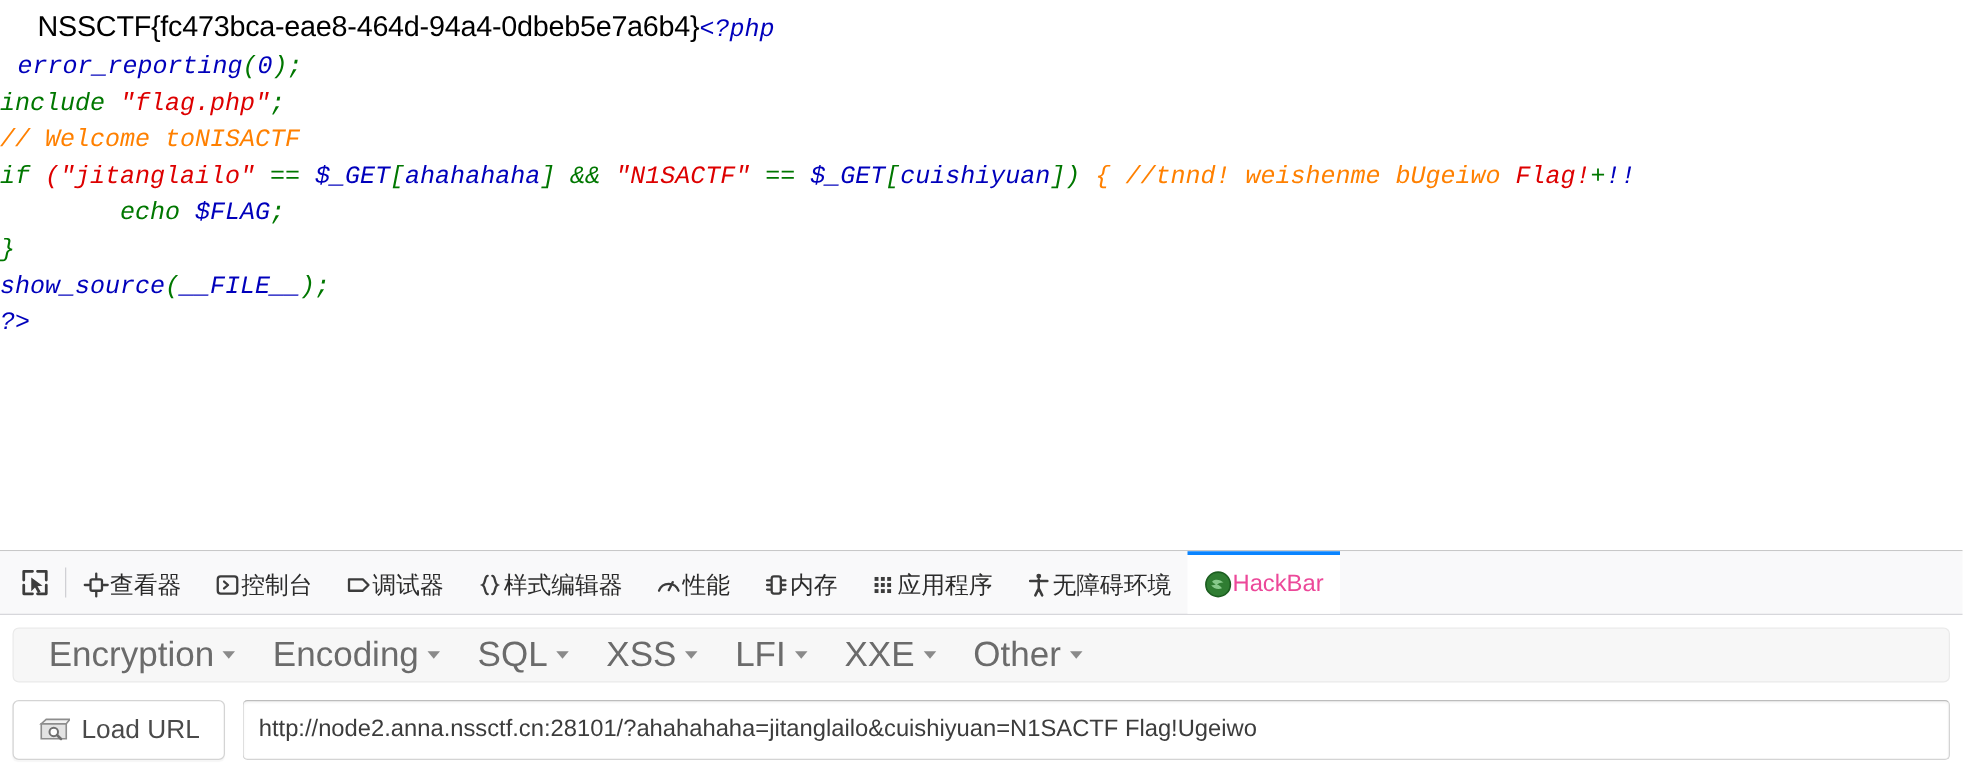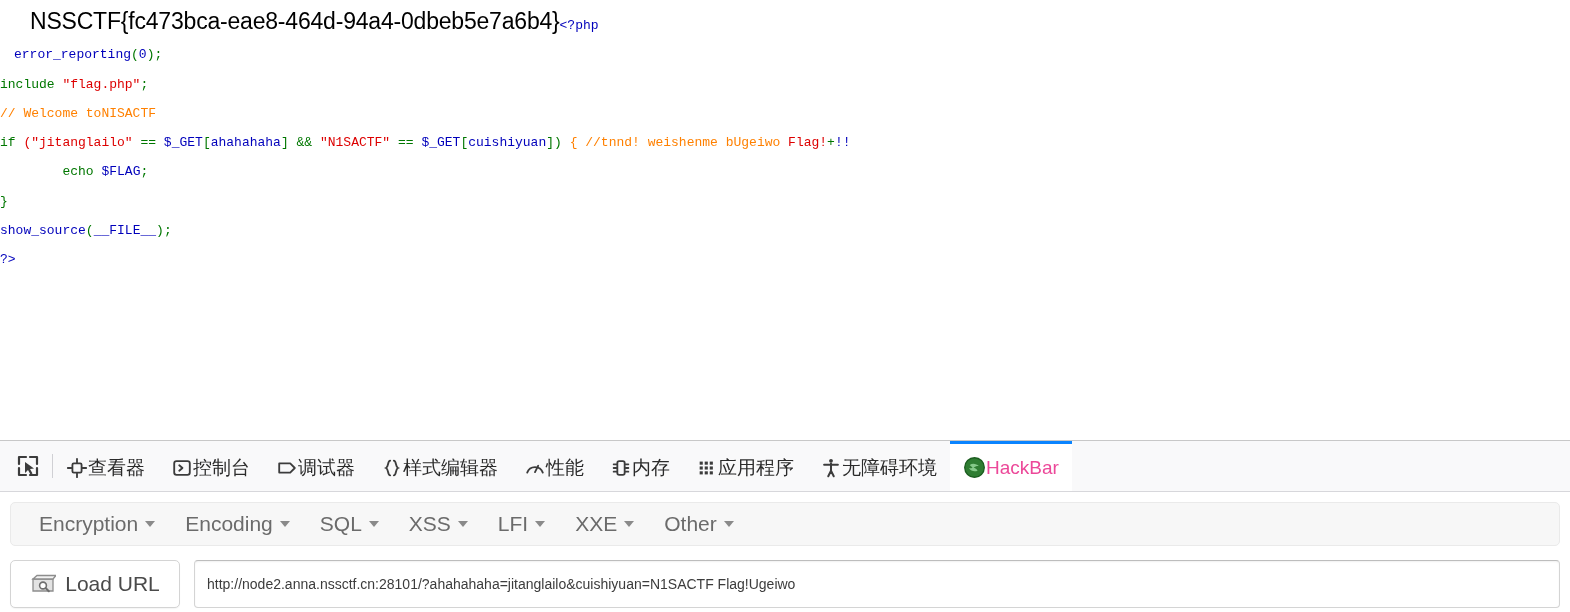--- a/index.html
+++ b/index.html
@@ -25,24 +25,25 @@
     font-family: "Liberation Sans", sans-serif;
     font-size: 23px;
     color: #000000;
     padding: 8px 0 0 30px;
     display: inline-block;
     white-space: pre;
     letter-spacing: -0.2px;
   }
   .php-source {
     font-family: "Liberation Mono", monospace;
-    font-size: 13px;
+    font-size: 20px;
     line-height: 29.3px;
     white-space: pre;
     display: inline;
+    font-style: italic;
   }
   .src-block {
     padding: 0 0 0 14px;
     margin-top: -4px;
   }
   
   .c-default  { color: #0000BB; }  
   .c-keyword  { color: #007700; }  
   .c-string   { color: #DD0000; }  
   .c-comment  { color: #FF8000; }  
@@ -107,21 +108,21 @@
     border-radius: 5px;
     height: 44px;
     display: flex;
     align-items: center;
     padding: 0 14px;
   }
   .hb-menu-item {
     display: flex;
     align-items: center;
     gap: 7px;
-    font-size: 21px;
+    font-size: 28px;
     color: #6b6b6b;
     padding: 0 16px 0 14px;
     cursor: pointer;
     white-space: nowrap;
   }
   .caret {
     width: 0; height: 0;
     border-left: 5px solid transparent;
     border-right: 5px solid transparent;
     border-top: 6px solid #8a8a8a;
@@ -153,21 +154,21 @@
     color: #4a4a4a;
   }
   #url-input {
     flex: 1 1 auto;
     height: 48px;
     border: 1px solid #d4d4d4;
     border-top-color: #bdbdbd;
     border-radius: 4px;
     background: #ffffff;
     font-family: "Liberation Sans", sans-serif;
-    font-size: 14px;
+    font-size: 19px;
     color: #3c3c3c;
     padding: 0 12px;
     outline: none;
     box-shadow: inset 0 1px 2px rgba(0,0,0,0.06);
     min-width: 0;
   }
   svg { display: block; }
 </style>
 </head>
 <body>

